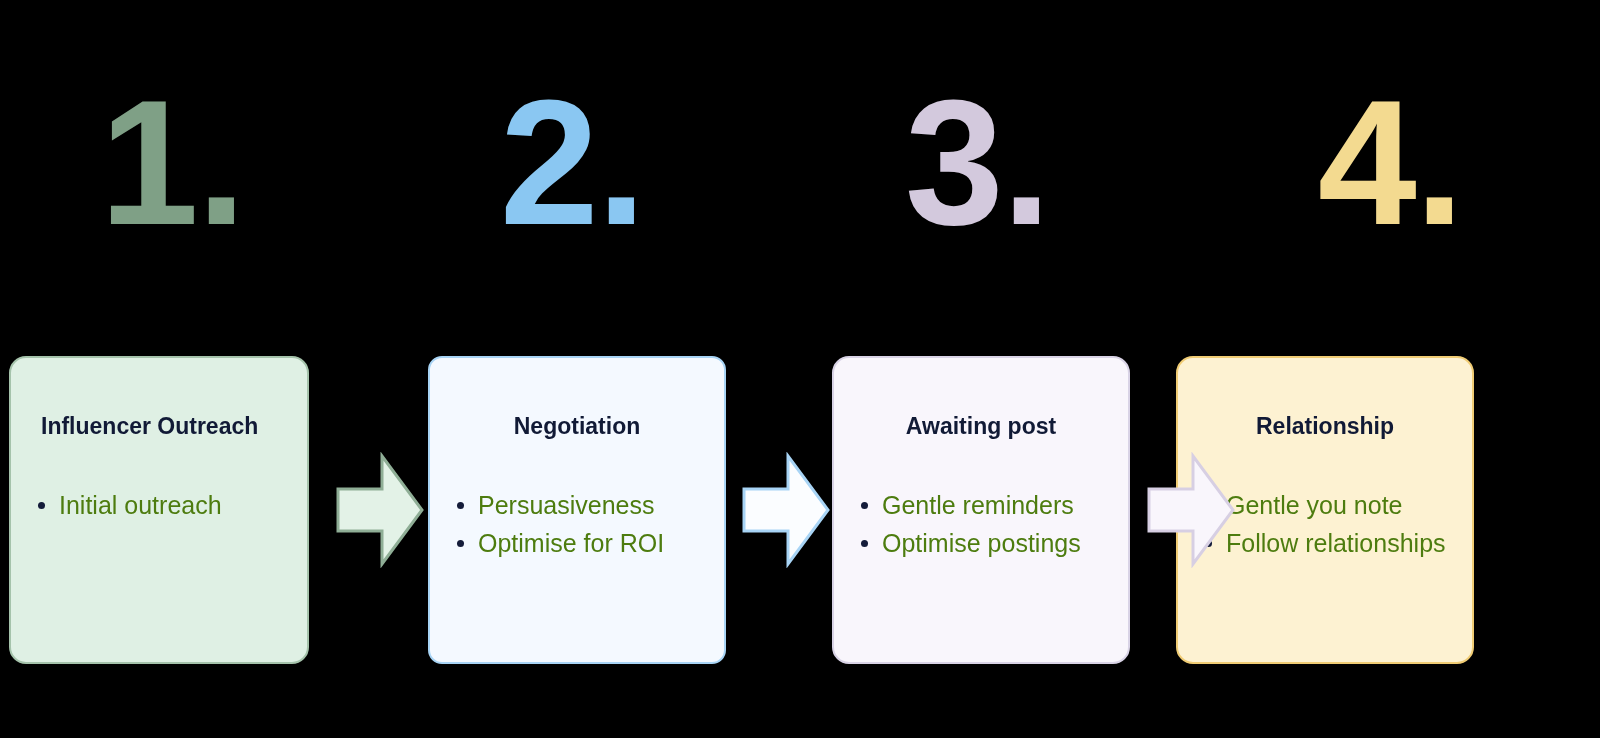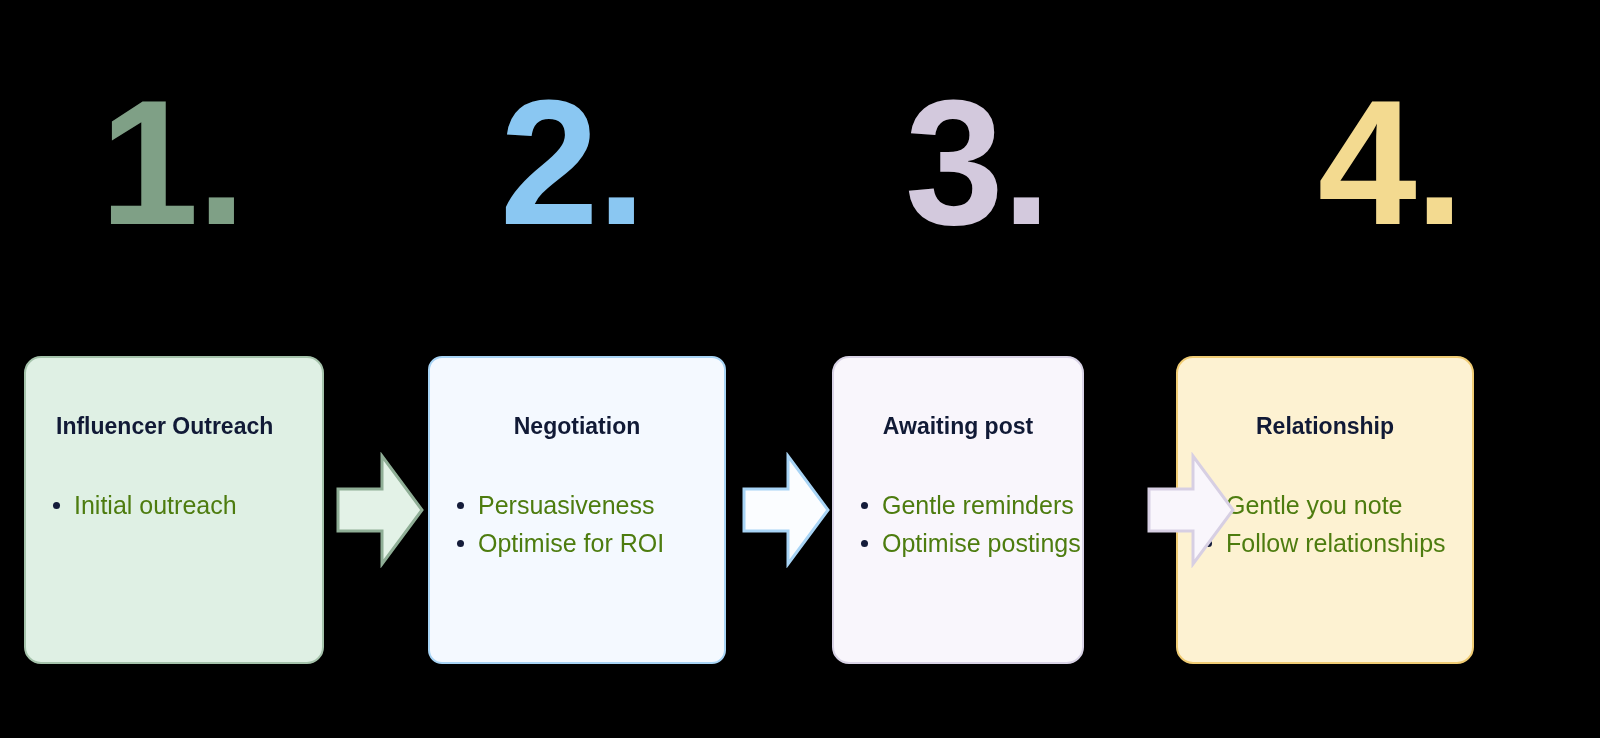--- a/index.html
+++ b/index.html
@@ -62,23 +62,23 @@
     top: 0;
     height: 308px;
     border-radius: 17px;
     border-style: solid;
     border-width: 2px;
     box-sizing: border-box;
     box-shadow: 1px 2px 3px rgba(0,0,0,0.35);
     padding: 0;
     overflow: hidden;
   }
-  .card.c1 { left: 24px;   width: 300px; }
+  .card.c1 { left: 9px;   width: 300px; }
   .card.c2 { left: 428px;  width: 298px; }
-  .card.c3 { left: 832px;  width: 252px; }
+  .card.c3 { left: 832px;  width: 298px; }
   .card.c4 { left: 1176px; width: 298px; padding-left: 21px; }
 
   .card-title {
     margin: 0;
     padding: 0 10px;
     position: absolute;
     top: 56px;
     left: 0;
     right: 0;
     text-align: center;

